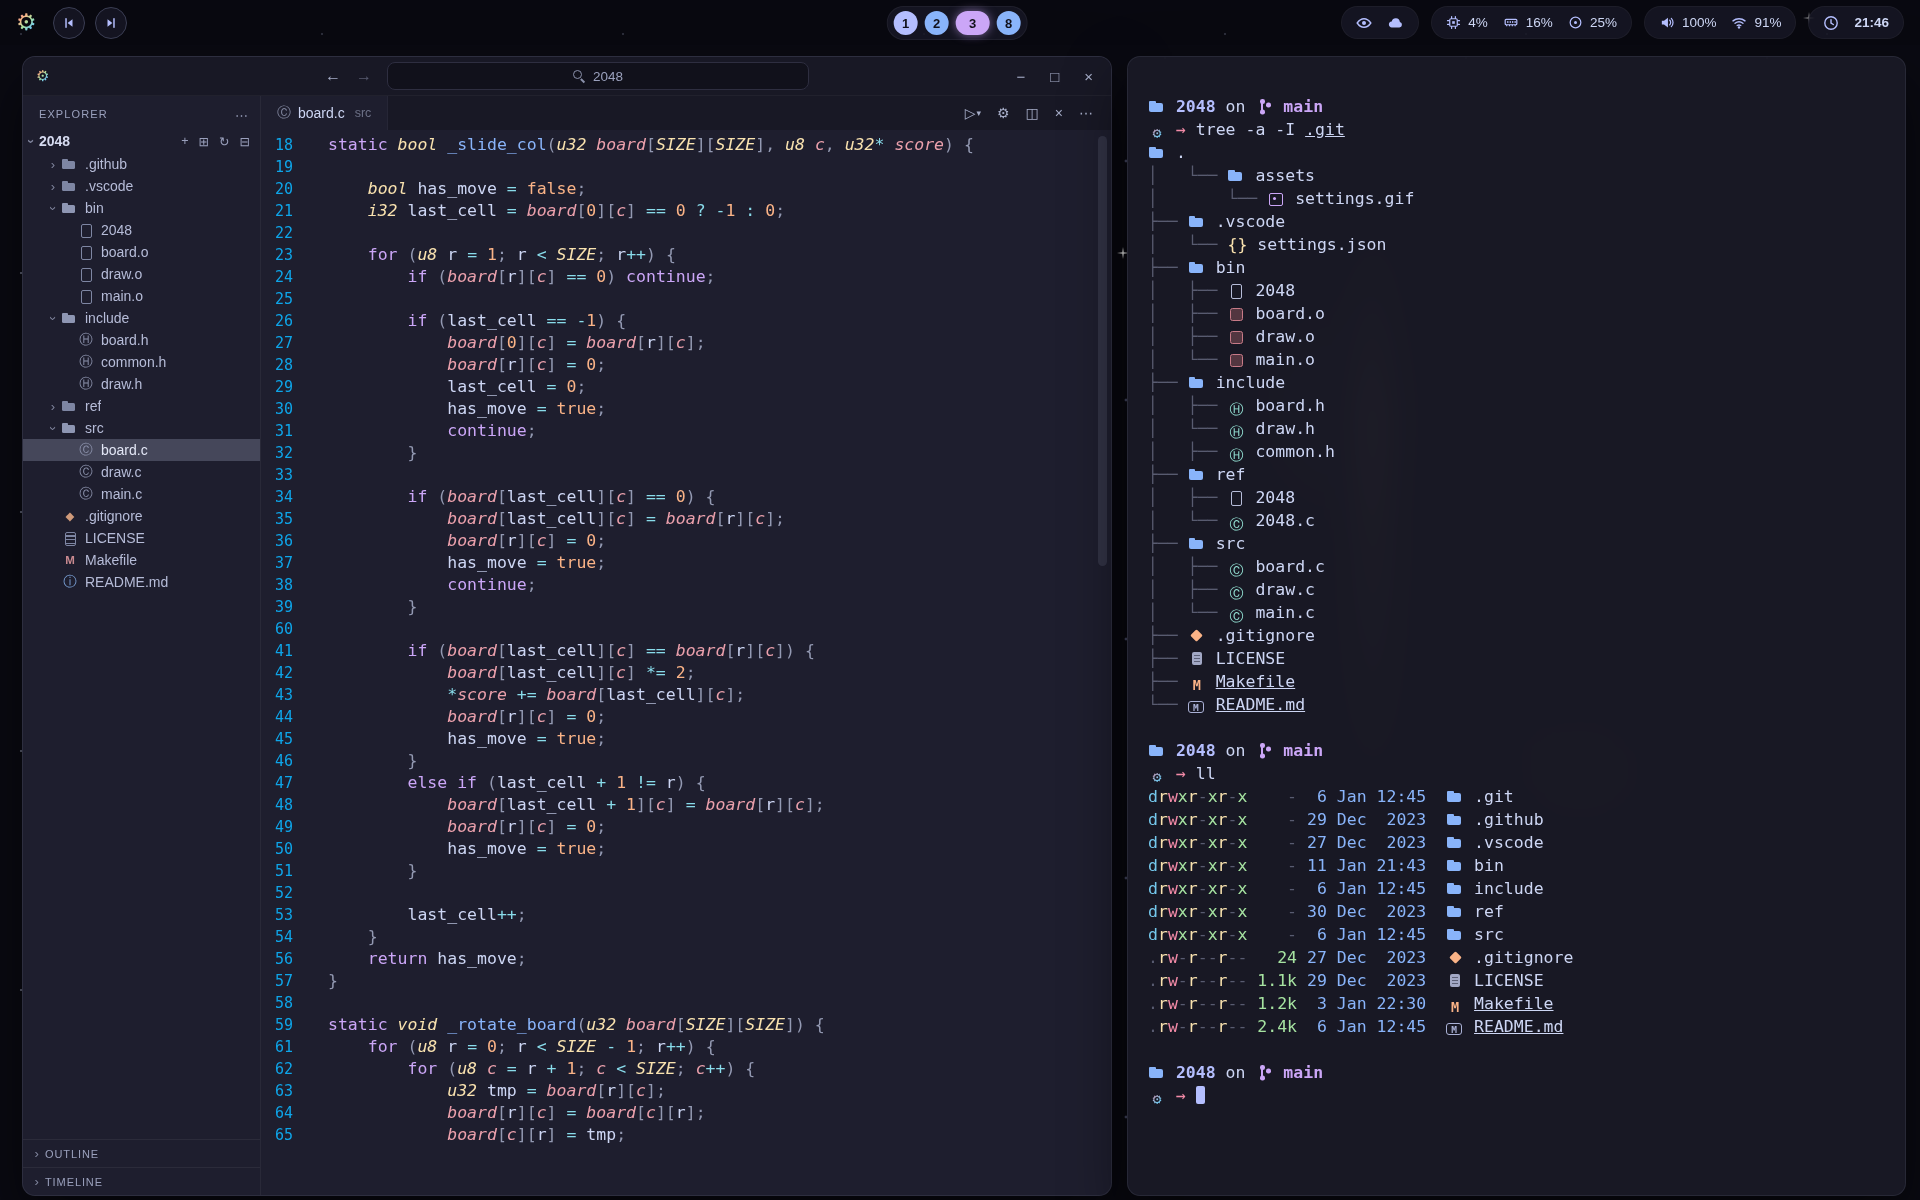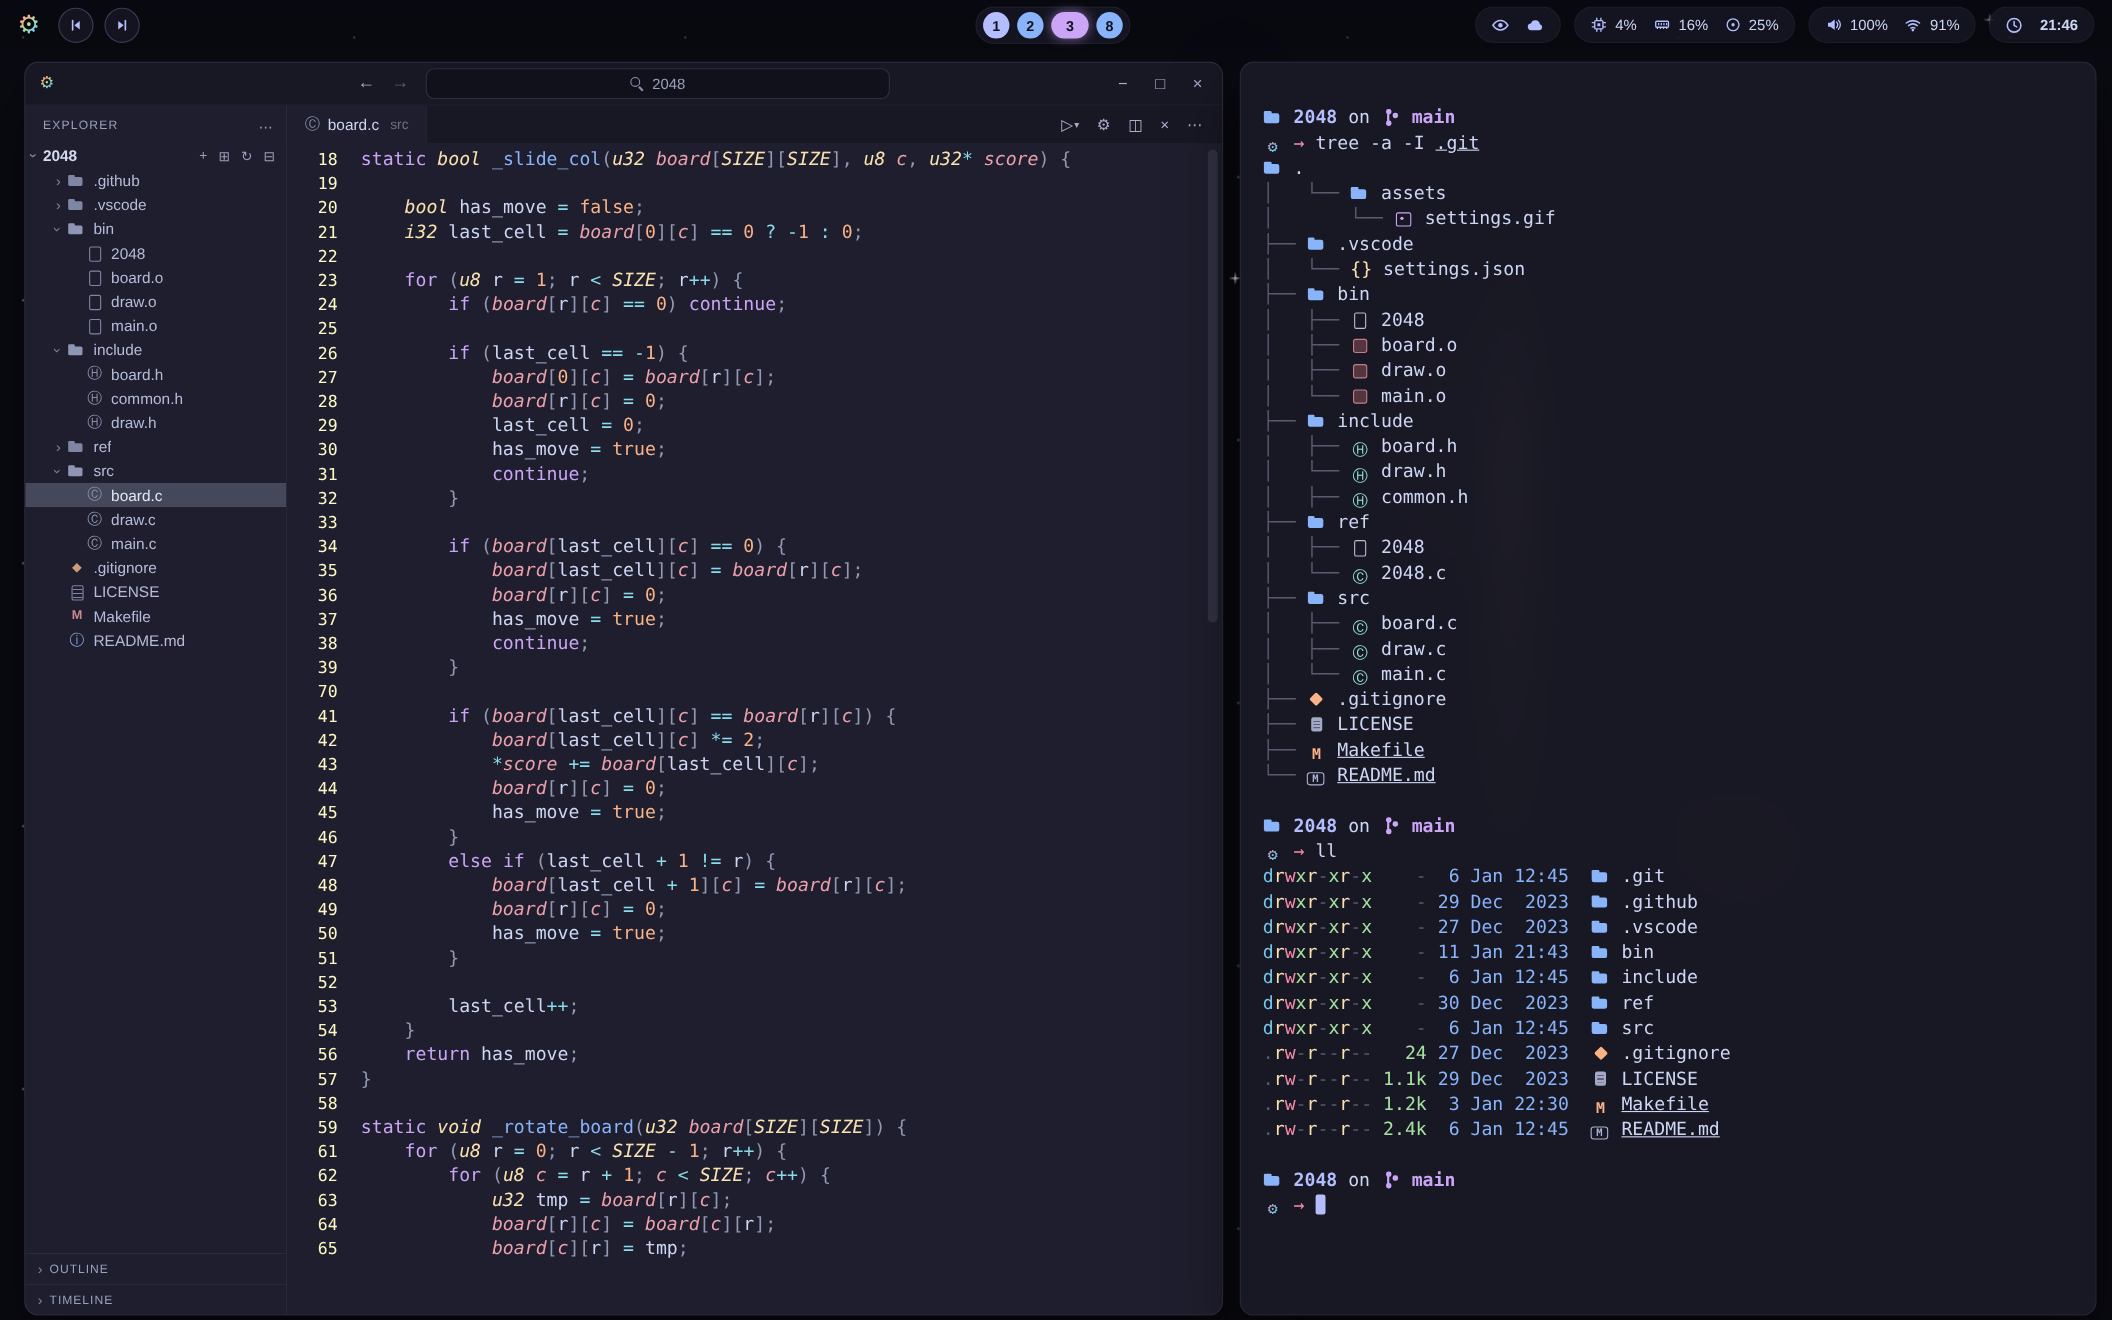--- a/index.html
+++ b/index.html
@@ -108,21 +108,21 @@
     font-size:14px;color:#cdd6f4;cursor:pointer}
   .tab-ic{color:#7f849c;font-size:14px}
   .tab-dir{color:#6c7086;font-size:12.5px;margin-left:3px}
   .tab-actions{margin-left:auto;display:flex;align-items:center;gap:16px;padding-right:18px;color:#a6adc8;font-size:14px}
   .tab-actions .ta{cursor:pointer;line-height:1;display:flex;align-items:center}
   .ta .small{font-size:9px;margin-left:1px}
   
   .code{flex:1;position:relative;overflow:hidden;padding-top:4px;
     font-family:"DejaVu Sans Mono",monospace;font-size:16.5px}
   .cline{display:flex;height:22px;line-height:22px}
-  .ln{width:46px;flex:none;text-align:right;margin-right:21px;color:#fef9c3;font-size:15px}
+  .ln{width:46px;flex:none;text-align:center;margin-right:21px;color:#0ea5e9;font-size:15px}
   .lc{white-space:pre;color:#cdd6f4}
   .tok-kw{color:#cba6f7}
   .tok-ty{color:#f9e2af;font-style:italic}
   .tok-lit{color:#fab387}
   .tok-mac{color:#f9e2af;font-style:italic}
   .tok-par{color:#eba0ac;font-style:italic}
   .tok-fn{color:#89b4fa}
   .tok-num{color:#fab387}
   .tok-op{color:#89dceb}
   .tok-pun{color:#9399b2}
@@ -514,21 +514,21 @@
             </div>
             <div class="cline">
               <span class="ln">38</span>
               <span class="lc"><span>            </span><span class="tok-kw">continue</span><span class="tok-pun">;</span></span>
             </div>
             <div class="cline">
               <span class="ln">39</span>
               <span class="lc"><span>        </span><span class="tok-pun">}</span></span>
             </div>
             <div class="cline">
-              <span class="ln">70</span>
+              <span class="ln">60</span>
               <span class="lc"></span>
             </div>
             <div class="cline">
               <span class="ln">41</span>
               <span class="lc"><span>        </span><span class="tok-kw">if</span><span> </span><span class="tok-pun">(</span><span class="tok-par">board</span><span class="tok-pun">[</span><span>last_cell</span><span class="tok-pun">]</span><span class="tok-pun">[</span><span class="tok-par">c</span><span class="tok-pun">]</span><span> </span><span class="tok-op">==</span><span> </span><span class="tok-par">board</span><span class="tok-pun">[</span><span>r</span><span class="tok-pun">]</span><span class="tok-pun">[</span><span class="tok-par">c</span><span class="tok-pun">]</span><span class="tok-pun">)</span><span> </span><span class="tok-pun">{</span></span>
             </div>
             <div class="cline">
               <span class="ln">42</span>
               <span class="lc"><span>            </span><span class="tok-par">board</span><span class="tok-pun">[</span><span>last_cell</span><span class="tok-pun">]</span><span class="tok-pun">[</span><span class="tok-par">c</span><span class="tok-pun">]</span><span> </span><span class="tok-op">*=</span><span> </span><span class="tok-num">2</span><span class="tok-pun">;</span></span>
             </div>

